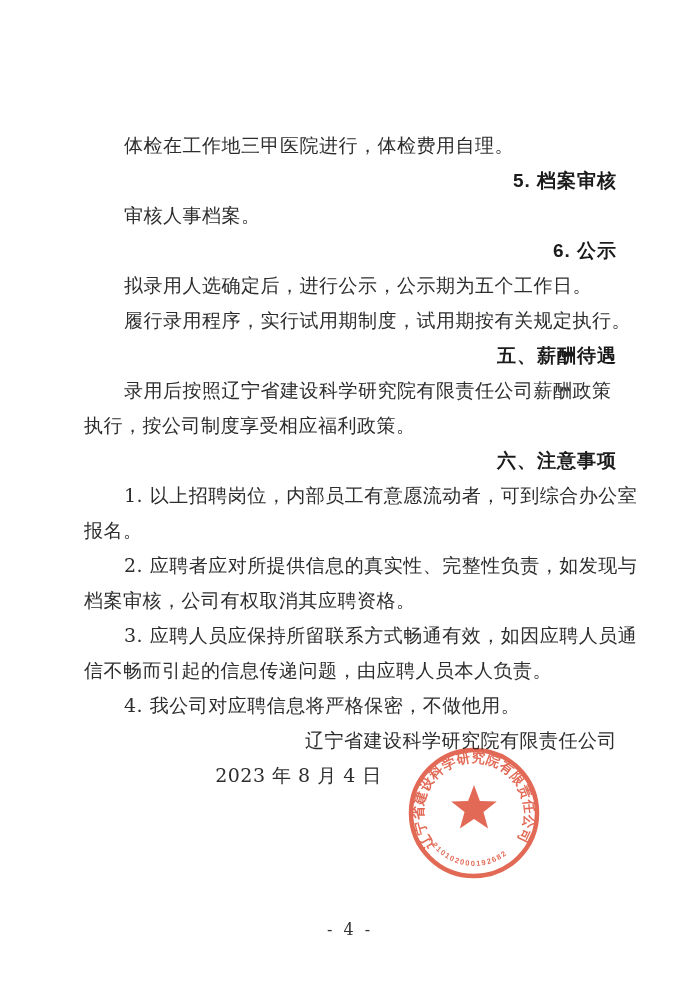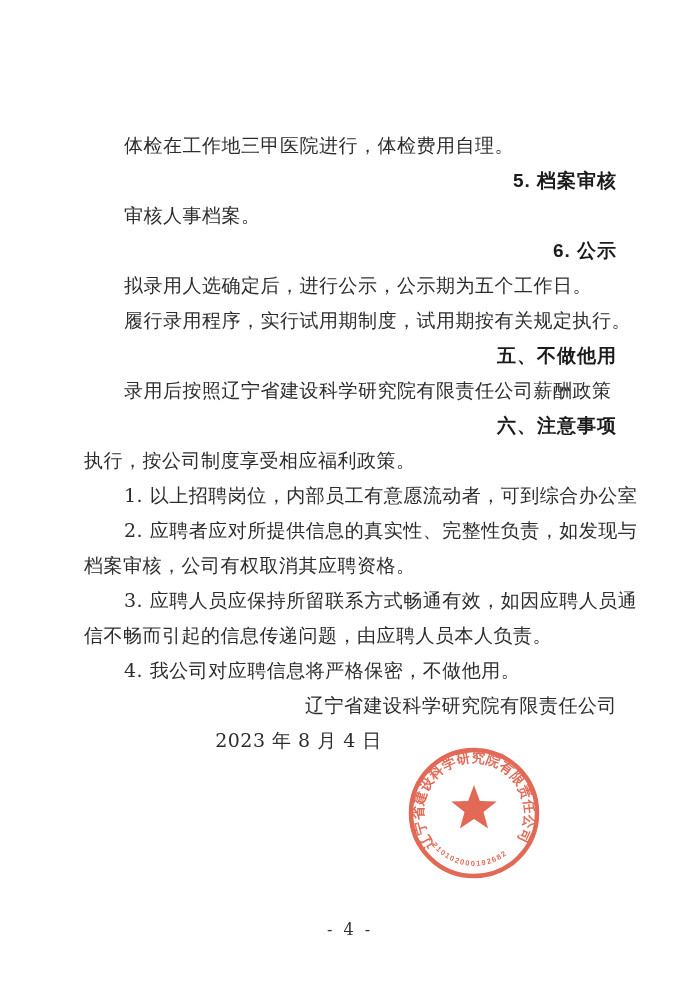--- a/index.html
+++ b/index.html
@@ -67,25 +67,26 @@
 
 <div class="page">
 
   <div class="content">
     <div class="line indent">体检在工作地三甲医院进行，体检费用自理。</div>
     <div class="line indent heading">5. 档案审核</div>
     <div class="line indent">审核人事档案。</div>
     <div class="line indent heading">6. 公示</div>
     <div class="line indent">拟录用人选确定后，进行公示，公示期为五个工作日。</div>
     <div class="line indent">履行录用程序，实行试用期制度，试用期按有关规定执行。</div>
-    <div class="line indent heading">五、不做他用</div>
+    <div class="line indent heading">五、薪酬待遇</div>
     <div class="line indent">录用后按照辽宁省建设科学研究院有限责任公司薪酬政策</div>
+    <div class="line">执行，按公司制度享受相应福利政策。</div>
     <div class="line indent heading">六、注意事项</div>
-    <div class="line">执行，按公司制度享受相应福利政策。</div>
     <div class="line indent">1. 以上招聘岗位，内部员工有意愿流动者，可到综合办公室</div>
+    <div class="line">报名。</div>
     <div class="line indent">2. 应聘者应对所提供信息的真实性、完整性负责，如发现与</div>
     <div class="line">档案审核，公司有权取消其应聘资格。</div>
     <div class="line indent">3. 应聘人员应保持所留联系方式畅通有效，如因应聘人员通</div>
     <div class="line">信不畅而引起的信息传递问题，由应聘人员本人负责。</div>
     <div class="line indent">4. 我公司对应聘信息将严格保密，不做他用。</div>
     <div class="line signature">辽宁省建设科学研究院有限责任公司</div>
     <div class="line date">2023 年 8 月 4 日</div>
   </div>
 
   <svg class="seal" viewBox="0 0 136 136" xmlns="http://www.w3.org/2000/svg">

